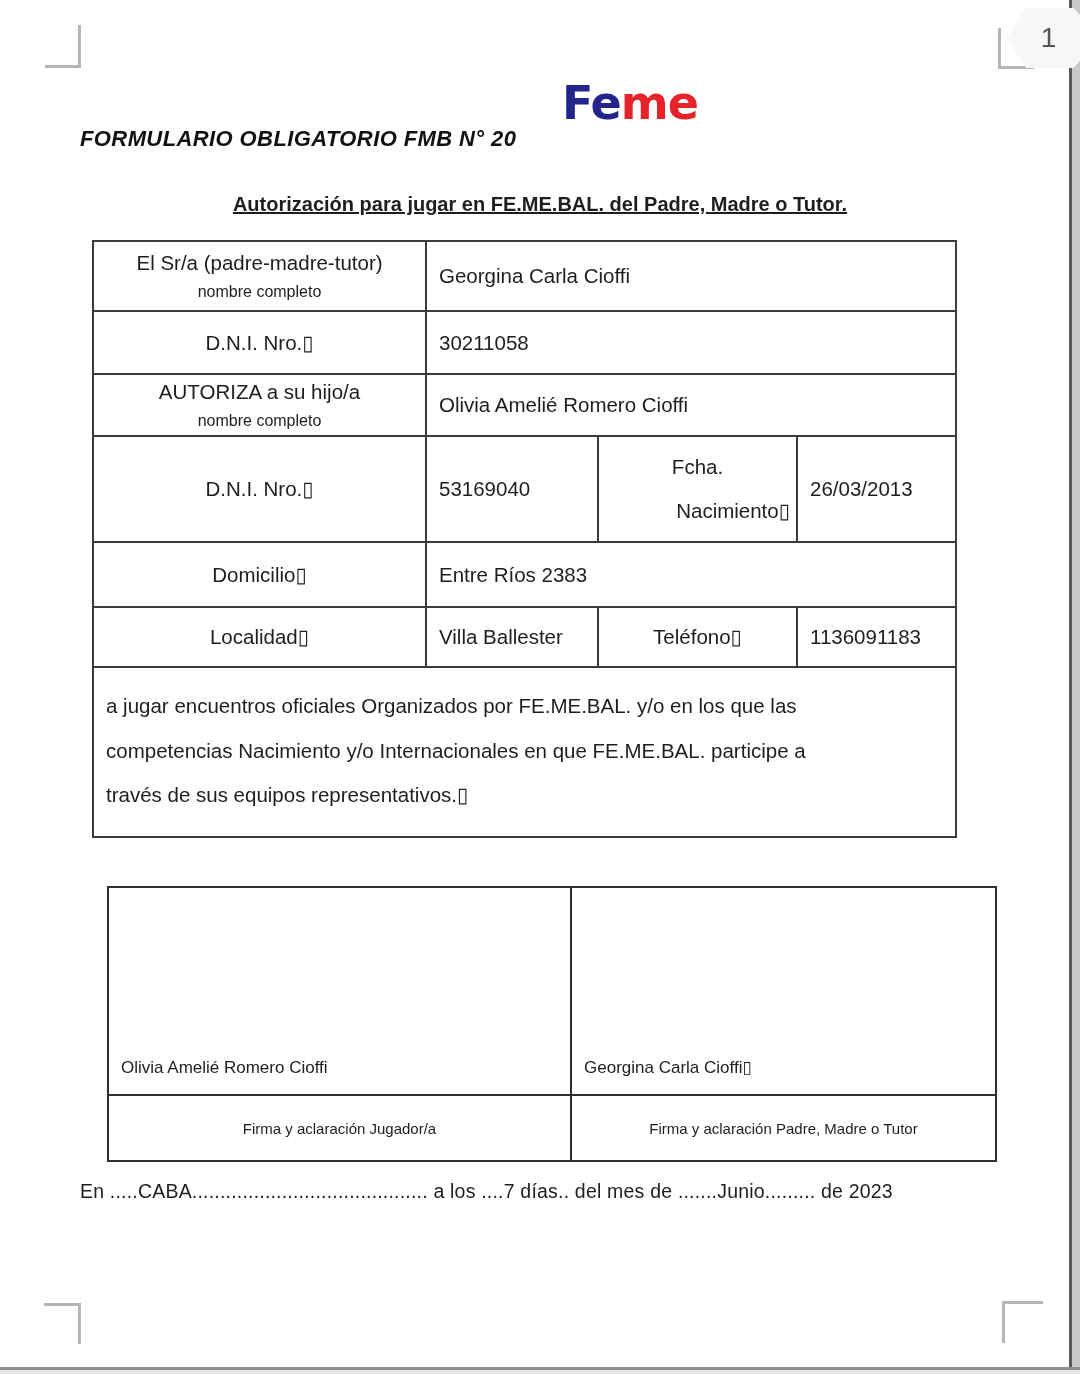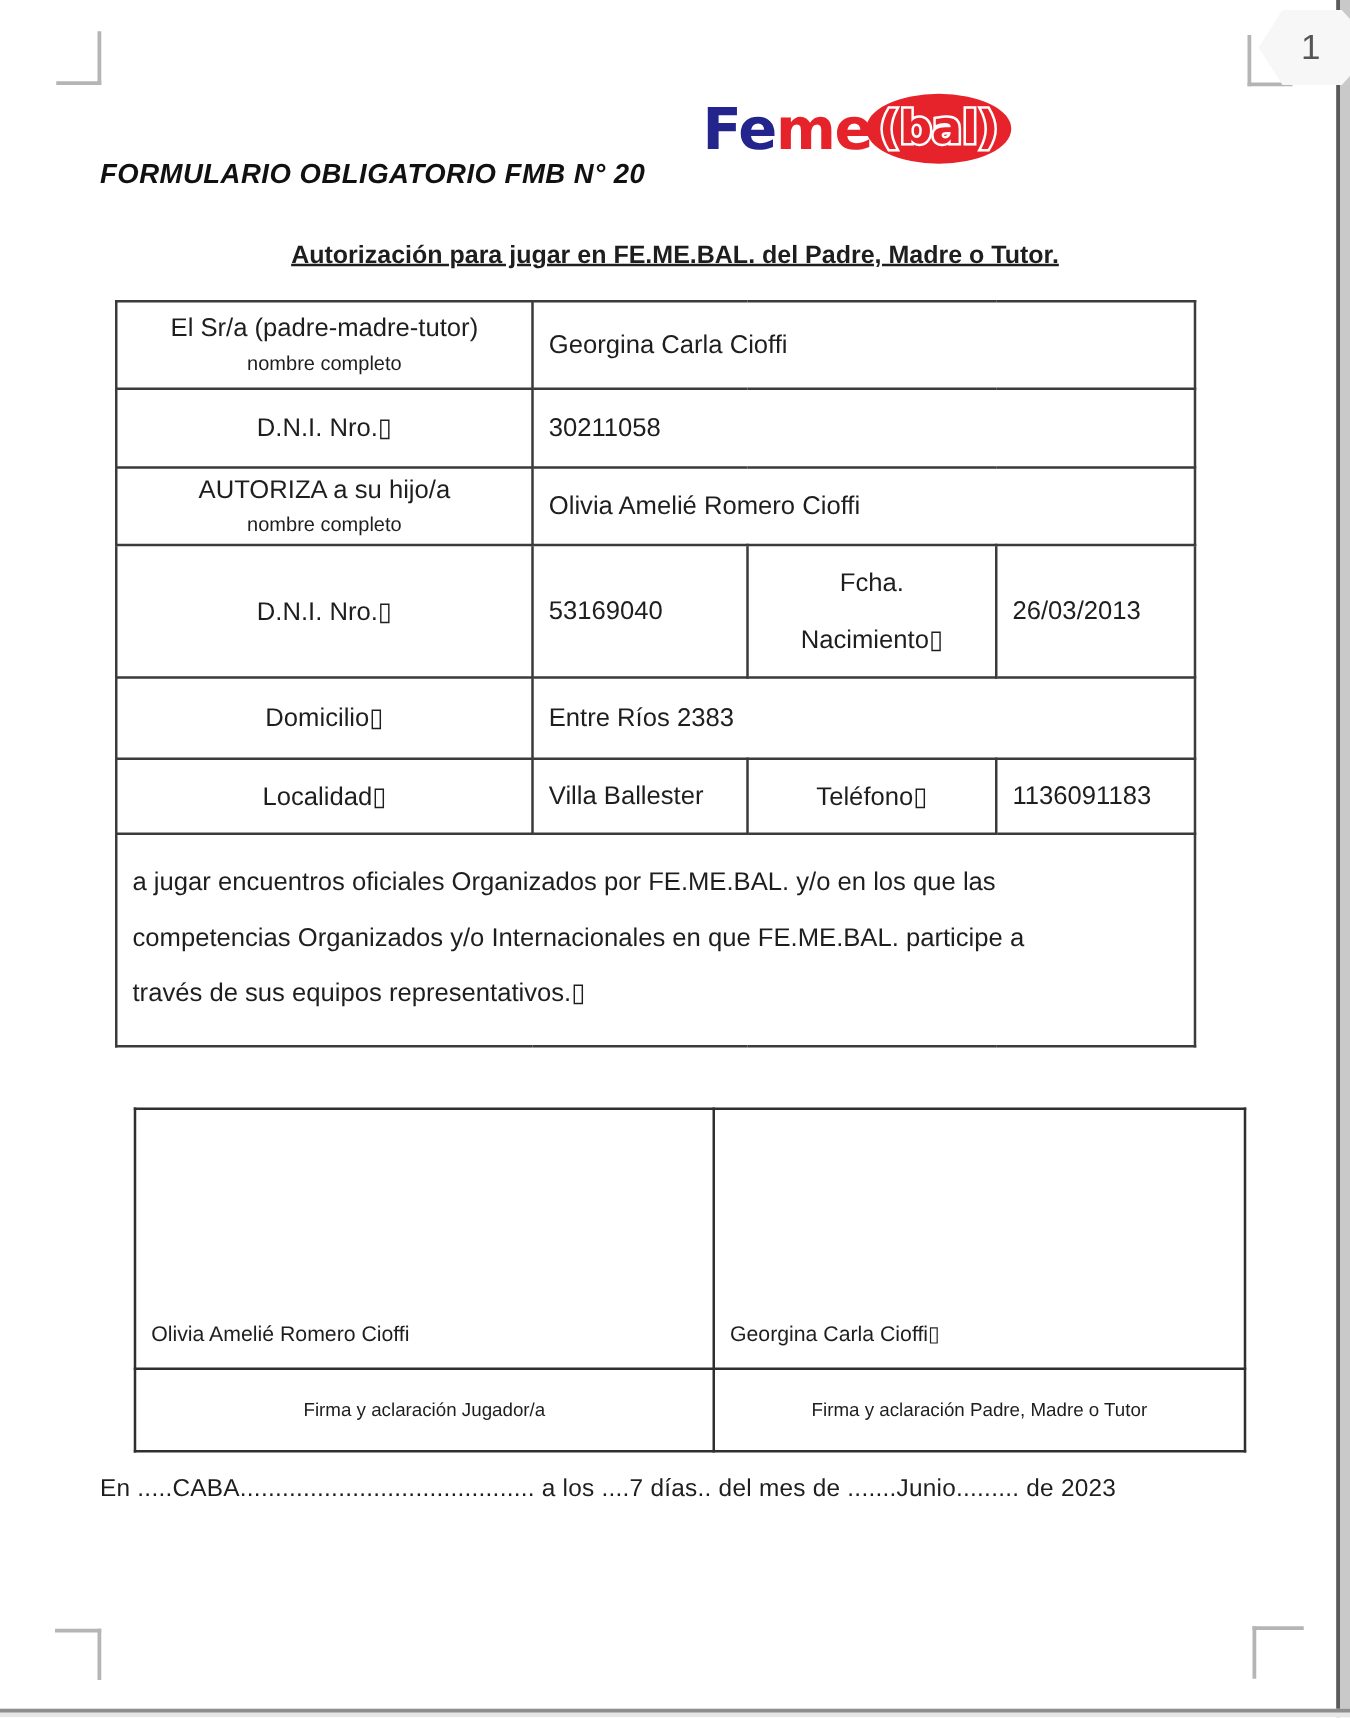--- a/index.html
+++ b/index.html
@@ -53,21 +53,21 @@
 
   
   table.main { position:absolute; left:92px; top:240px; width:863px; border-collapse:collapse; table-layout:fixed; }
   table.main td { border:2px solid #3b3b3b; font-size:20.5px; vertical-align:middle; }
   td.lbl { text-align:center; padding:4px 6px; }
   td.lbl .sub { display:block; font-size:16px; margin-top:8px; }
   td.val { text-align:left; padding:4px 12px; }
   tr.r-a { height:70px; } tr.r-b { height:63px; } tr.r-c { height:62px; }
   tr.r-d { height:106px; } tr.r-e { height:65px; } tr.r-f { height:60px; }
   td.birth-lbl div { text-align:center; }
-  td.birth-lbl div + div { margin-top:20px; }
+  td.birth-lbl div + div { margin-top:20px;text-align:right; }
   td.para { padding:16px 12px 18px; line-height:2.18; text-align:left; vertical-align:top; }
 
   .note { position:absolute; left:79px; top:836px; font-size:19.5px; }
 
   
   table.sig { position:absolute; left:107px; top:886px; width:888px; border-collapse:collapse; table-layout:fixed; }
   table.sig td { border:2px solid #2f2f2f; }
   td.sig-name { height:180px; vertical-align:bottom; text-align:left; padding:10px 12px 16px; font-size:17px; }
   td.sig-cap  { height:62px; vertical-align:middle; text-align:center; font-size:15px; }
 
@@ -85,23 +85,20 @@
   <div class="edge-right"></div>
   <div class="edge-bottom"></div>
 
   <div class="page-badge">
     <span>1</span>
   </div>
 
   <div class="logo">
     <span class="logo-text logo-fe">Fe</span>
       <span class="logo-text logo-me">me</span>
-    <div class="logo-oval">
-      <span>(bal)</span>
-    </div>
   </div>
 
   <div class="form-title">FORMULARIO OBLIGATORIO FMB N° 20</div>
 
   <div class="heading">Autorización para jugar en FE.ME.BAL. del Padre, Madre o Tutor.</div>
 
   <table class="main">
     <colgroup>
         <col style="width:333px">
         <col style="width:172px">
@@ -142,21 +139,21 @@
     </tr>
     <tr class="r-f">
       <td class="lbl">Localidad▯</td>
       <td class="val">Villa Ballester</td>
       <td class="lbl">Teléfono▯</td>
       <td class="val">1136091183</td>
     </tr>
     <tr>
       <td class="para" colspan="4">
         <div>a jugar encuentros oficiales Organizados por FE.ME.BAL. y/o en los que las</div>
-        <div>competencias Organizados y/o Internacionales en que FE.ME.BAL. participe a</div>
+        <div>competencias Nacimiento y/o Internacionales en que FE.ME.BAL. participe a</div>
         <div>través de sus equipos representativos.▯</div>
       </td>
     </tr>
   </tbody>
     </table>
 
 
   <table class="sig">
     <colgroup>
         <col style="width:463px">

